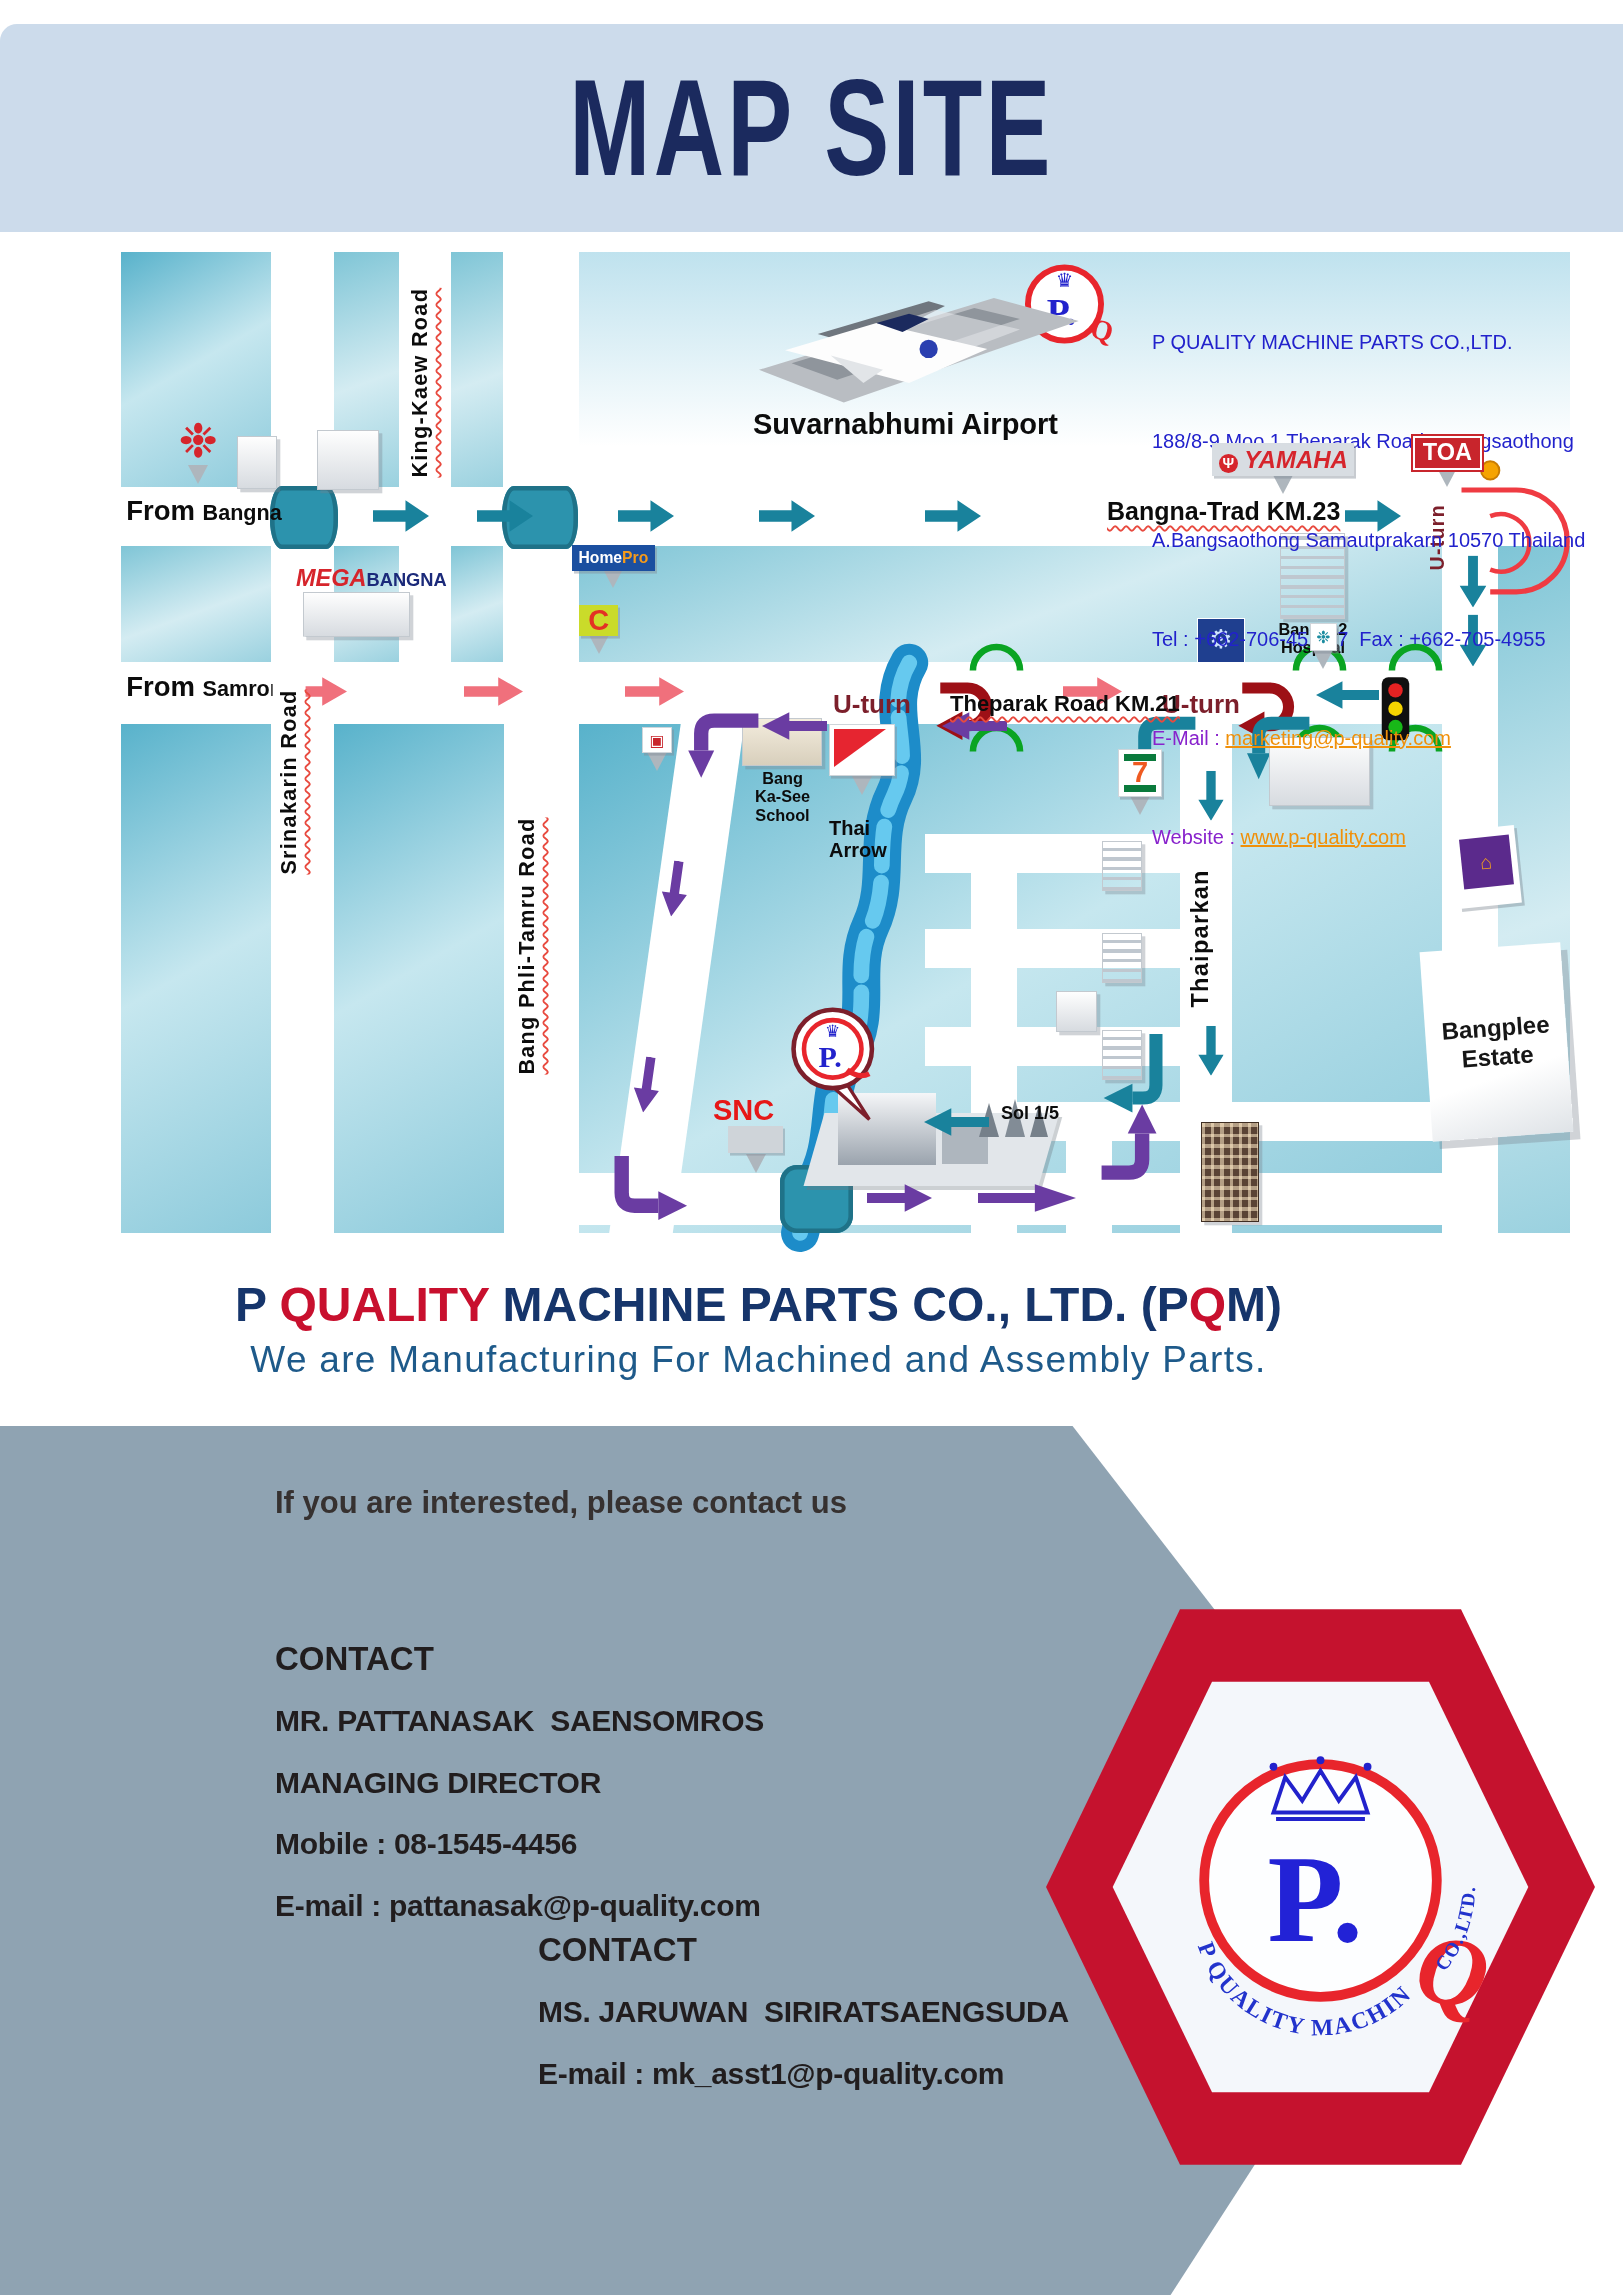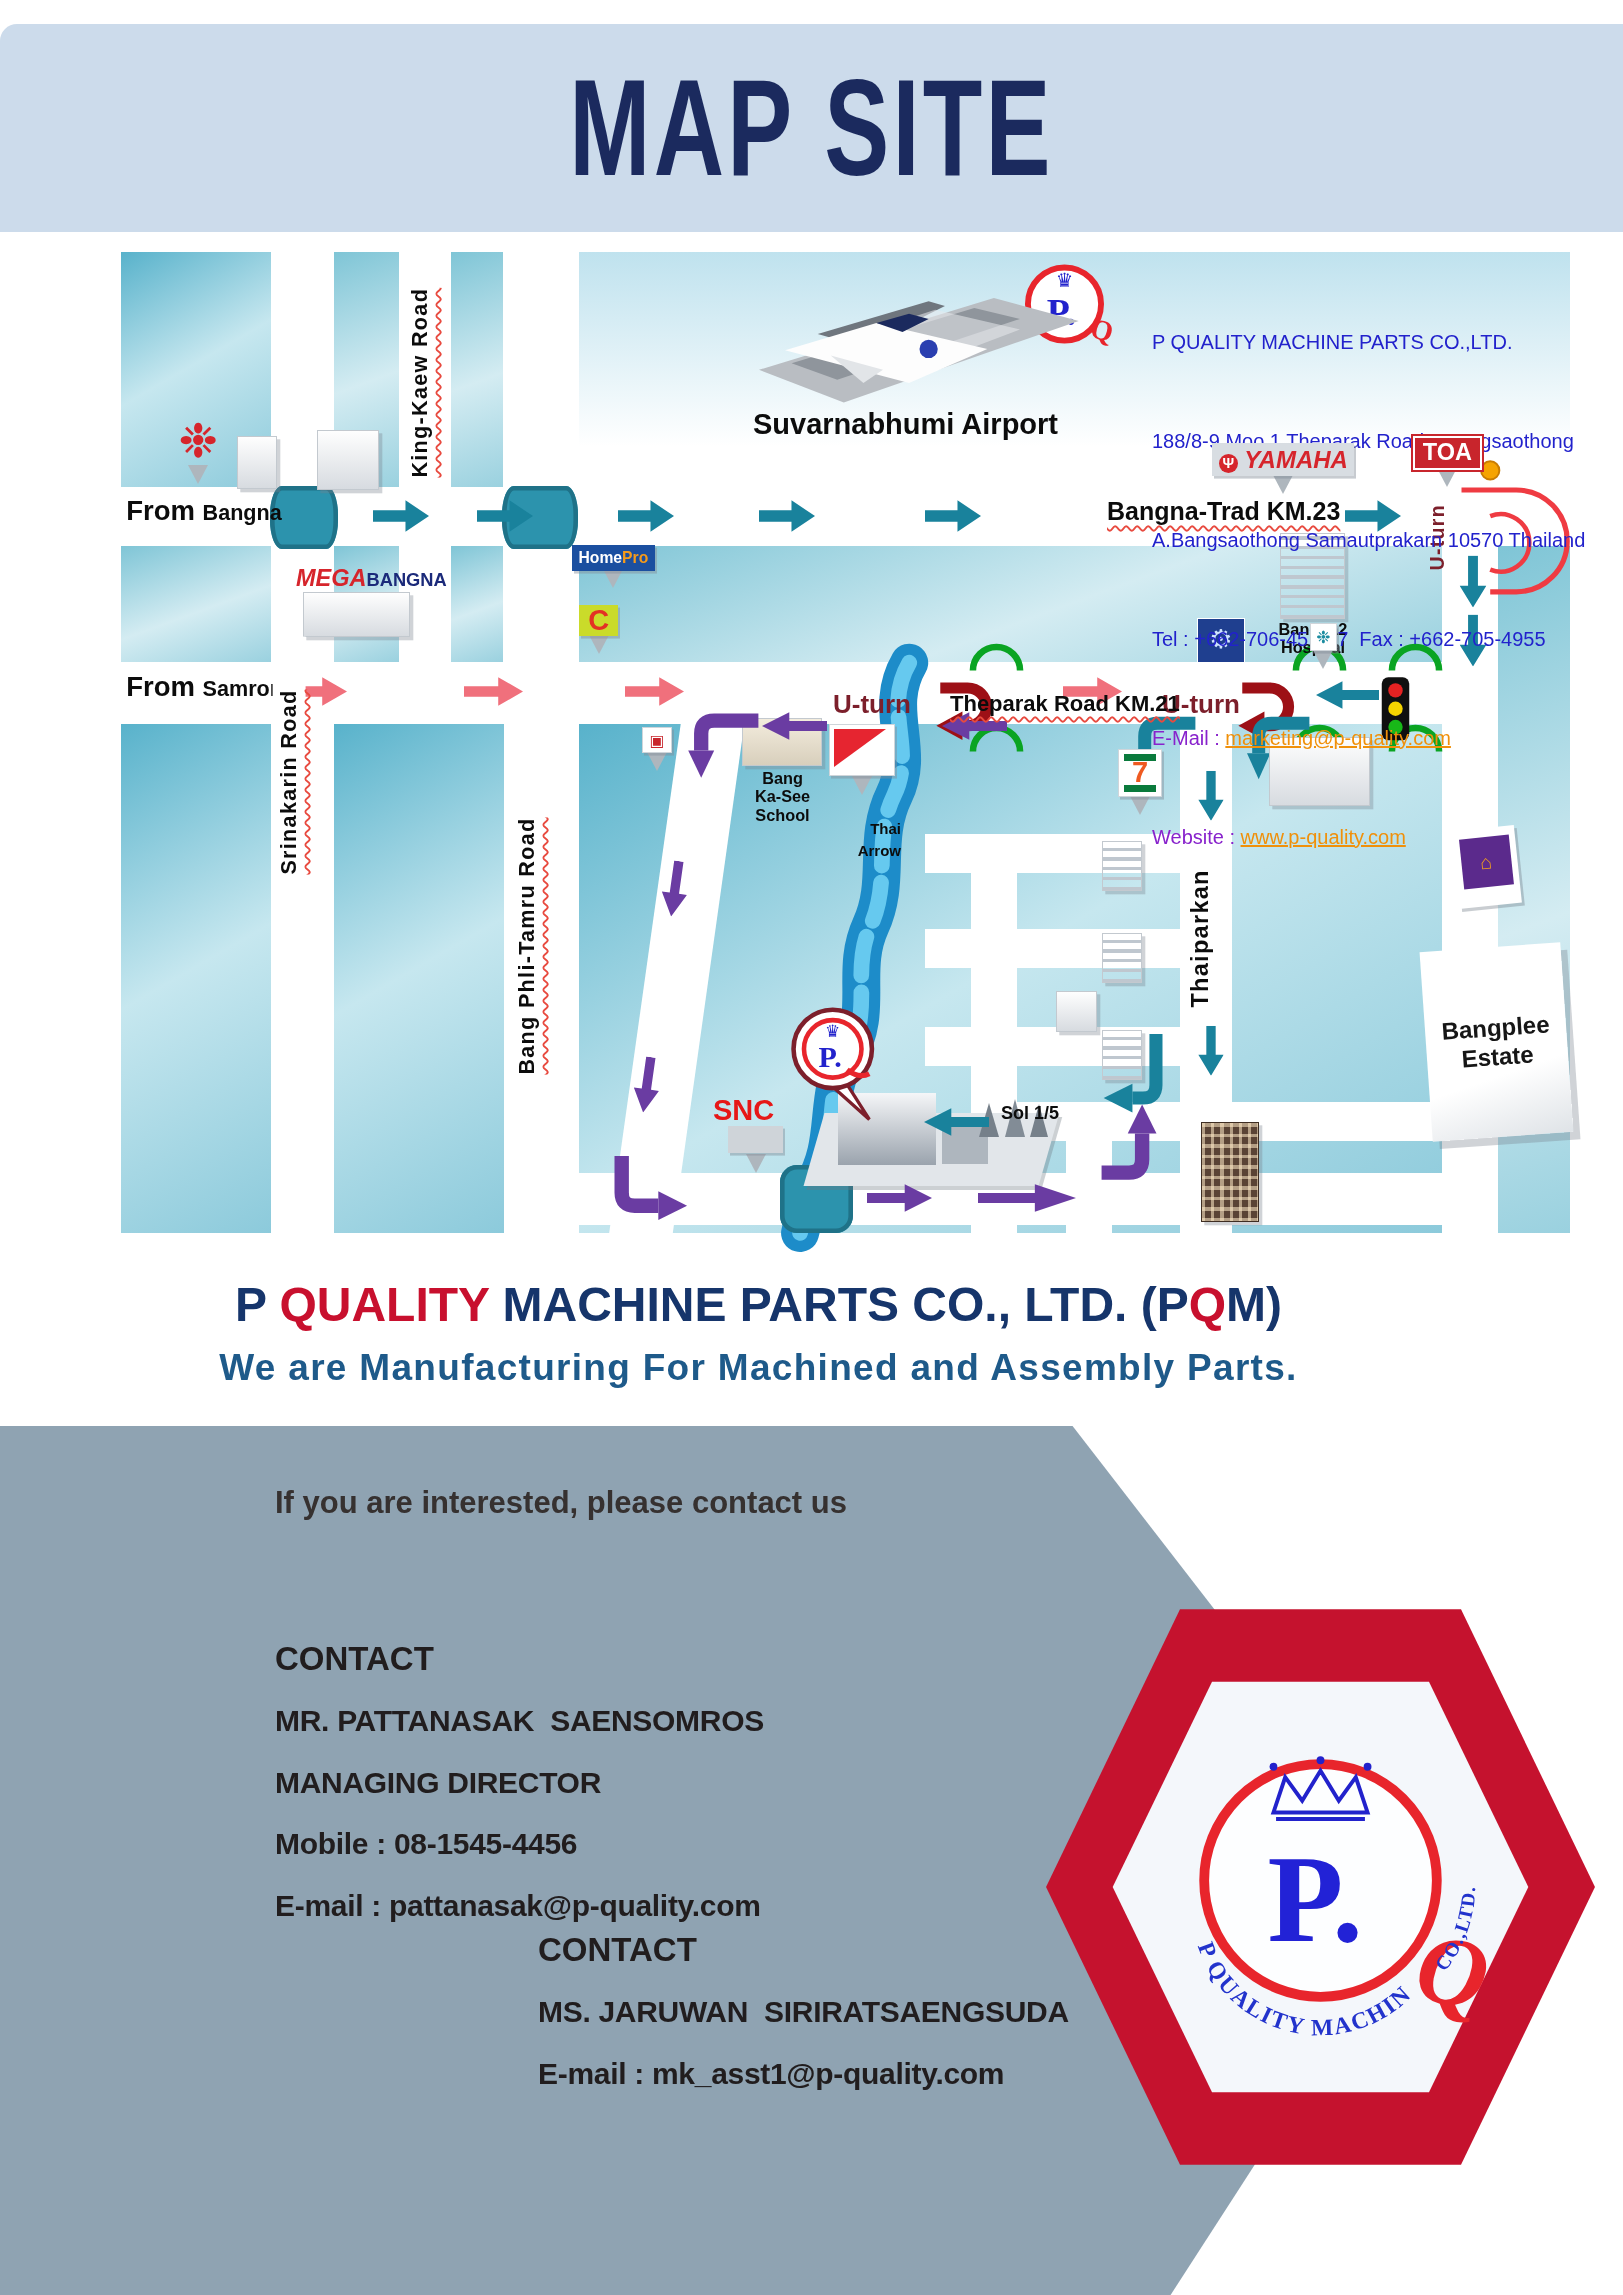--- a/index.html
+++ b/index.html
@@ -30,21 +30,21 @@
   .signpost{position:absolute;z-index:6;text-align:center;}
   .signpost .face{display:inline-block;background:#fff;border:1.3px solid #cfd5da;box-shadow:2px 2.6px 0 rgba(130,140,150,.45);padding:2.6px 6.5px;}
   .signpost .tip{display:block;margin:-1.3px auto 0;width:0;height:0;border:10.5px solid transparent;border-top:19.6px solid #aeb6bd;}
   .bld{position:absolute;background:linear-gradient(180deg,#fefefe,#d7dbe0);border:0.7px solid #c3c9cf;box-shadow:3.3px 3.3px 0 rgba(120,130,140,.35);z-index:4;}
   .bld.dark{background:#5a4335;background-image:repeating-linear-gradient(0deg,rgba(255,235,200,.55) 0 3.3px,transparent 3.3px 10.5px),repeating-linear-gradient(90deg,rgba(255,235,200,.55) 0 3.3px,transparent 3.3px 9.2px);border-color:#3e2d22;}
   .bld.win{background-image:repeating-linear-gradient(0deg,#bfc7cf 0 3.3px,transparent 3.3px 9.8px);}
 
   
   .t1{position:absolute;left:0;top:1277px;width:1517px;text-align:center;font-size:48px;font-weight:800;color:#16356b;letter-spacing:0;}
   .t1 .red{color:#c8102e;}
-  .t2{position:absolute;left:0;top:1339px;width:1517px;text-align:center;font-size:37px;font-weight:700;color:#1e5a8a;letter-spacing:1.3px;margin-top:8px;}
+  .t2{position:absolute;left:0;top:1339px;width:1517px;text-align:center;font-size:37px;font-weight:400;color:#1e5a8a;letter-spacing:1.3px;}
 
   
   .gray{position:absolute;left:0;top:1426px;width:1432px;height:870px;background:#8fa3b2;clip-path:polygon(0 0,74.9% 0,100% 53.4%,81.7% 100%,0 100%);z-index:1;}
   .intro{position:absolute;left:275px;top:1483px;width:696px;font-size:31px;font-weight:700;color:#363130;text-align:justify;line-height:1.28;z-index:2;}
   .contact{position:absolute;z-index:2;color:#211d1e;}
   .contact .h{font-size:33px;font-weight:800;letter-spacing:0;margin-bottom:26px;}
   .contact .l{font-size:30px;font-weight:700;margin-bottom:27.5px;white-space:pre-wrap;letter-spacing:-0.3px;}
 
   
   #hex{position:absolute;left:1046px;top:1606px;z-index:3;}
@@ -256,21 +256,21 @@
   <div class="bld" style="left:621px;top:466px;width:78px;height:46px;background:linear-gradient(180deg,#f3ecdd,#d8cfbc)"></div>
   <div class="hlabel" style="left:619px;top:517px;width:85px;text-align:center;font-size:16.3px;line-height:18.3px">
     <div>Bang</div>
     <div>Ka-See</div>
     <div>School</div>
   </div>
   <div class="signpost" style="left:708px;top:472px">
     <span class="face" style="padding:3.9px;width:56px;height:42px"><span style="display:block;width:0;height:0;border-top:38px solid #e62530;border-right:52px solid transparent"></span></span>
     <span class="tip"></span>
   </div>
-  <div class="hlabel" style="left:708px;top:566px;width:72px;text-align:right;font-size:15px;line-height:21.6px">
+  <div class="hlabel" style="left:708px;top:566px;width:72px;text-align:left;font-size:20px;line-height:21.6px">
     <div>Thai</div>
     <div>Arrow</div>
   </div>
 
   <div class="signpost" style="left:997px;top:497px">
     <span class="face" style="padding:3.9px 5.2px"><span style="display:inline-block;background:linear-gradient(180deg,#0a7a3c 0 18%,#fff 18% 82%,#0a7a3c 82%);padding:2.6px 7.8px;color:#ef5a21;font-weight:800;font-size:29px">7</span></span>
     <span class="tip"></span>
   </div>
   <div class="bld" style="left:1148px;top:485px;width:99px;height:63px;z-index:5;text-align:center;padding-top:3.9px">
     <div style="color:#e62530;font-weight:800;font-size:22px;letter-spacing:0.7px;border-bottom:3.9px dashed #2a3fb0;display:inline-block;line-height:22px"></div>

